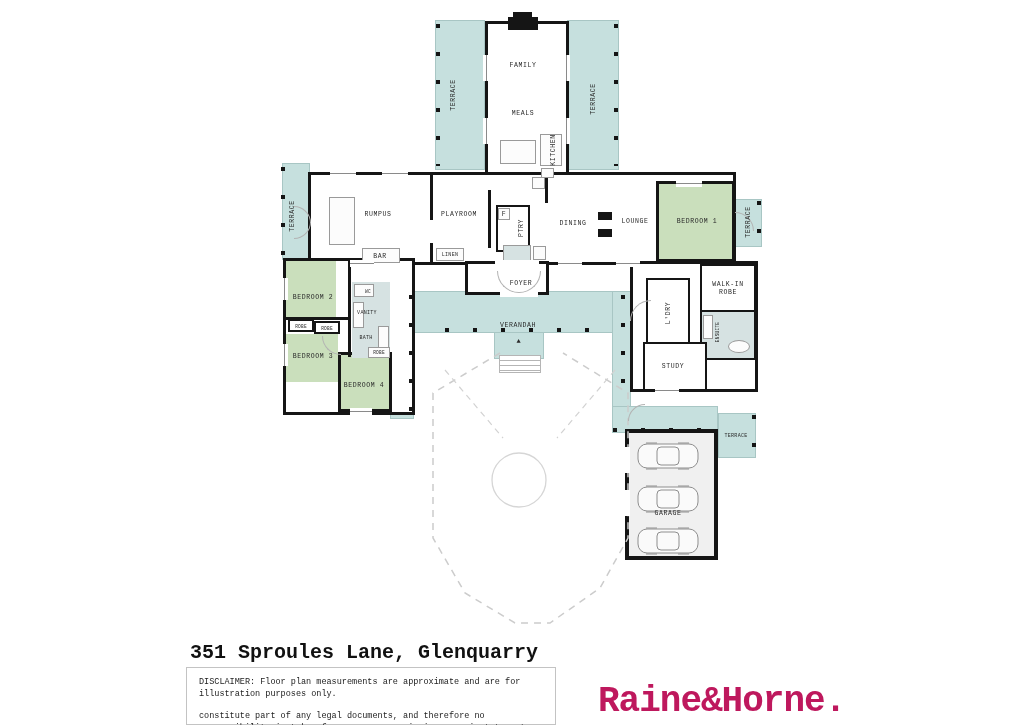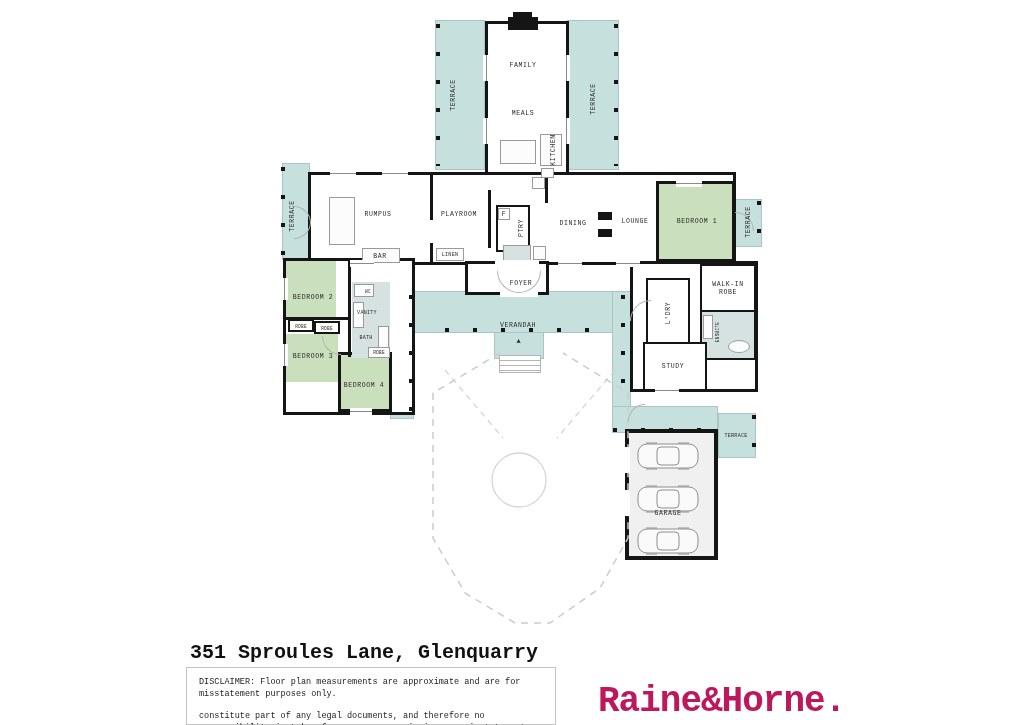--- a/index.html
+++ b/index.html
@@ -218,18 +218,18 @@
   <div class="lbl" style="left:518px;top:325px;">VERANDAH</div>
   <div class="vlbl" style="left:668px;top:313px;">L'DRY</div>
   <div class="lbl wrap" style="left:728px;top:289px;">WALK-IN ROBE</div>
   <div class="vlbl s4" style="left:717px;top:332px;">ENSUITE</div>
   <div class="lbl" style="left:673px;top:366px;">STUDY</div>
   <div class="lbl" style="left:668px;top:513px;">GARAGE</div>
   <div class="lbl s5" style="left:736px;top:436px;">TERRACE</div>
 
   <div class="title" style="left:190px;top:641px;">351 Sproules Lane, Glenquarry</div>
   <div class="disc" style="left:186px;top:667px;width:370px;height:58px;">
-    <p>DISCLAIMER: Floor plan measurements are approximate and are for misstatement purposes only.</p>
+    <p>DISCLAIMER: Floor plan measurements are approximate and are for illustration purposes only.</p>
     <p>constitute part of any legal documents, and therefore no responsibility is taken for any error, omission, or misstatement. This plan is for illustrative purposes only and should only be used as such by any prospective purchaser.</p>
   </div>
   <div class="brand" style="left: 598px; top: 681px; color: #be185d;">Raine&amp;Horne.</div>
 
 </div>
 
 </body></html>

